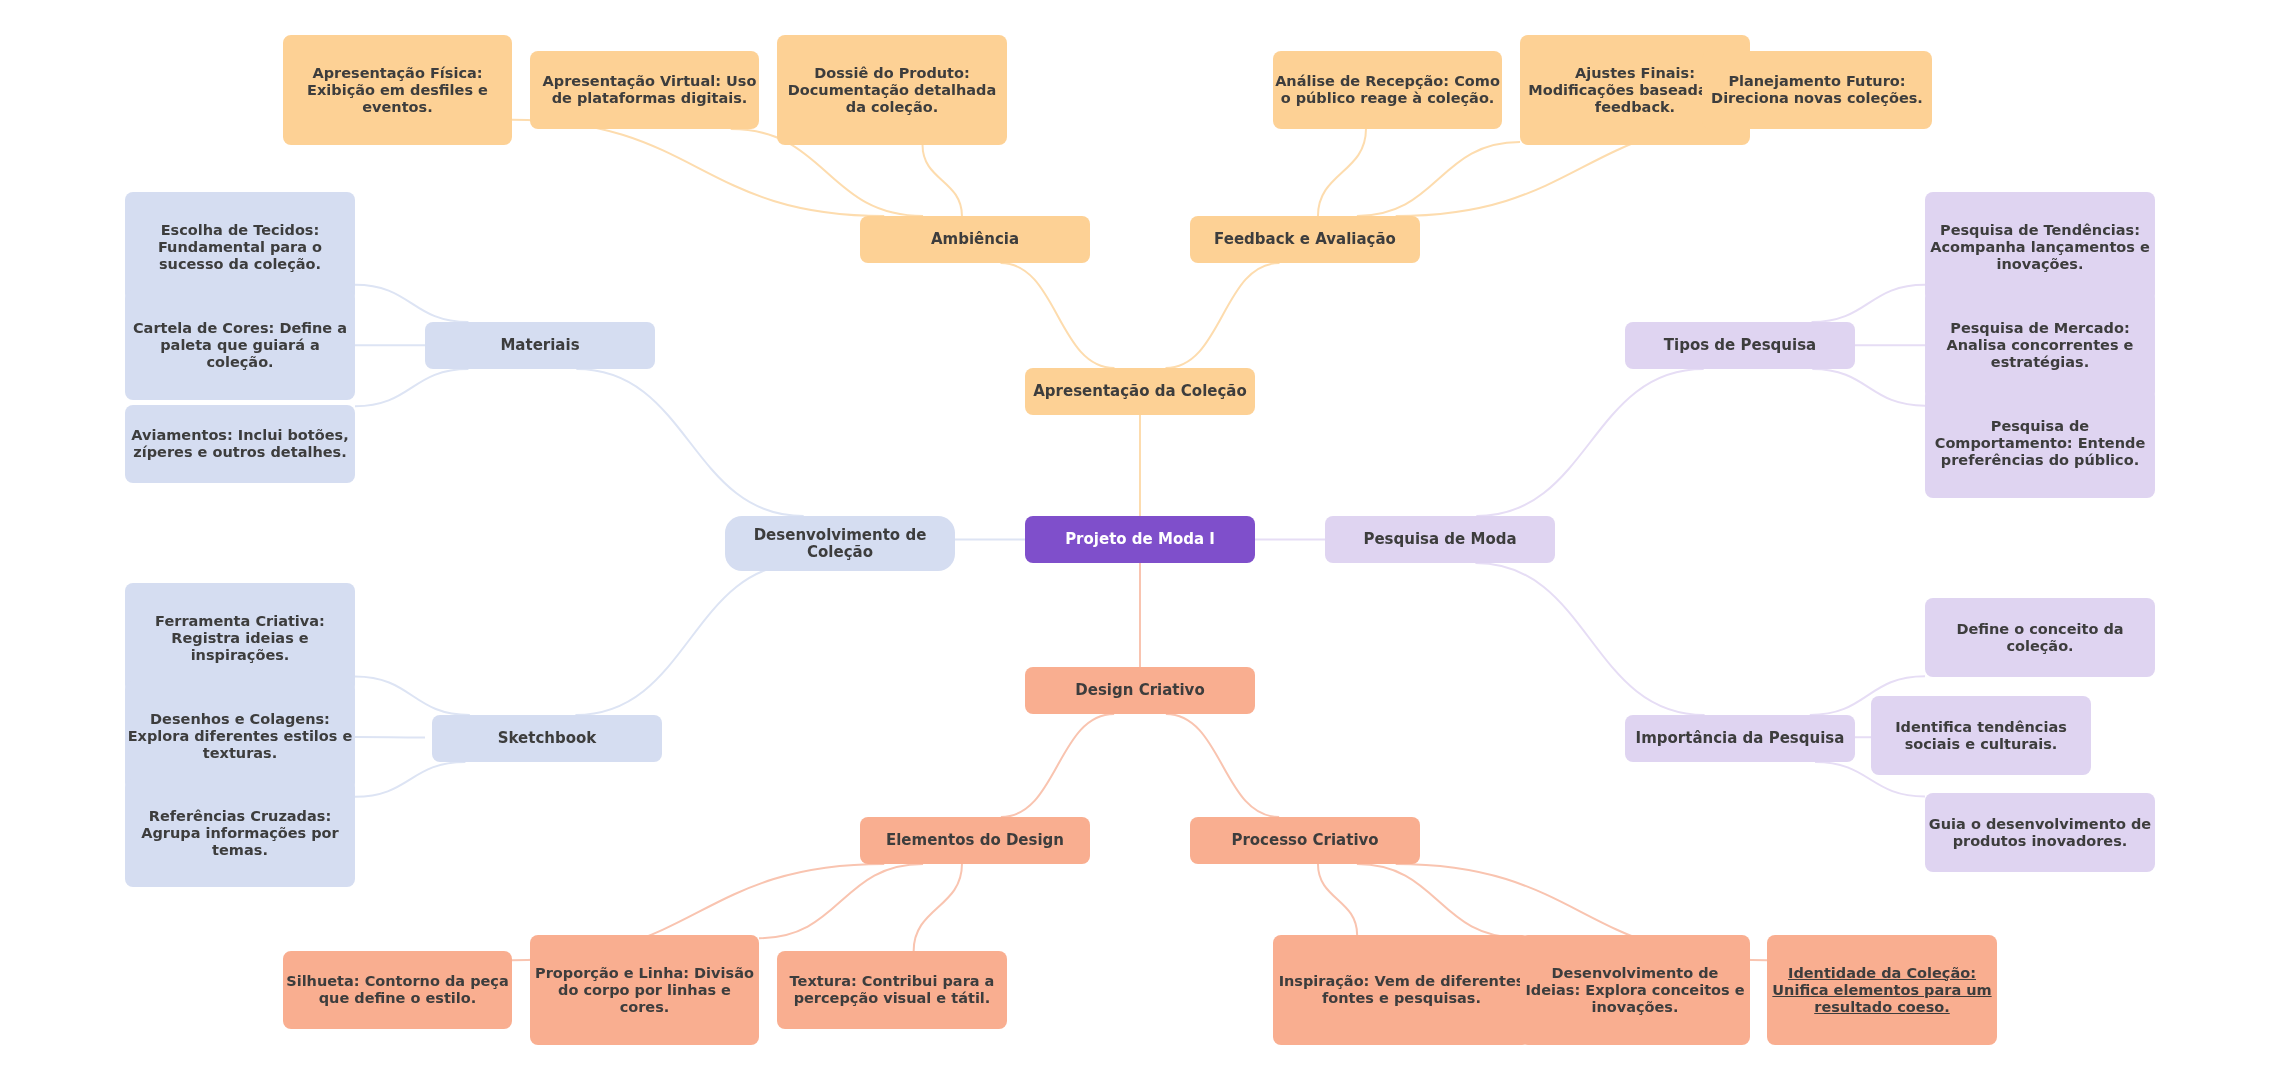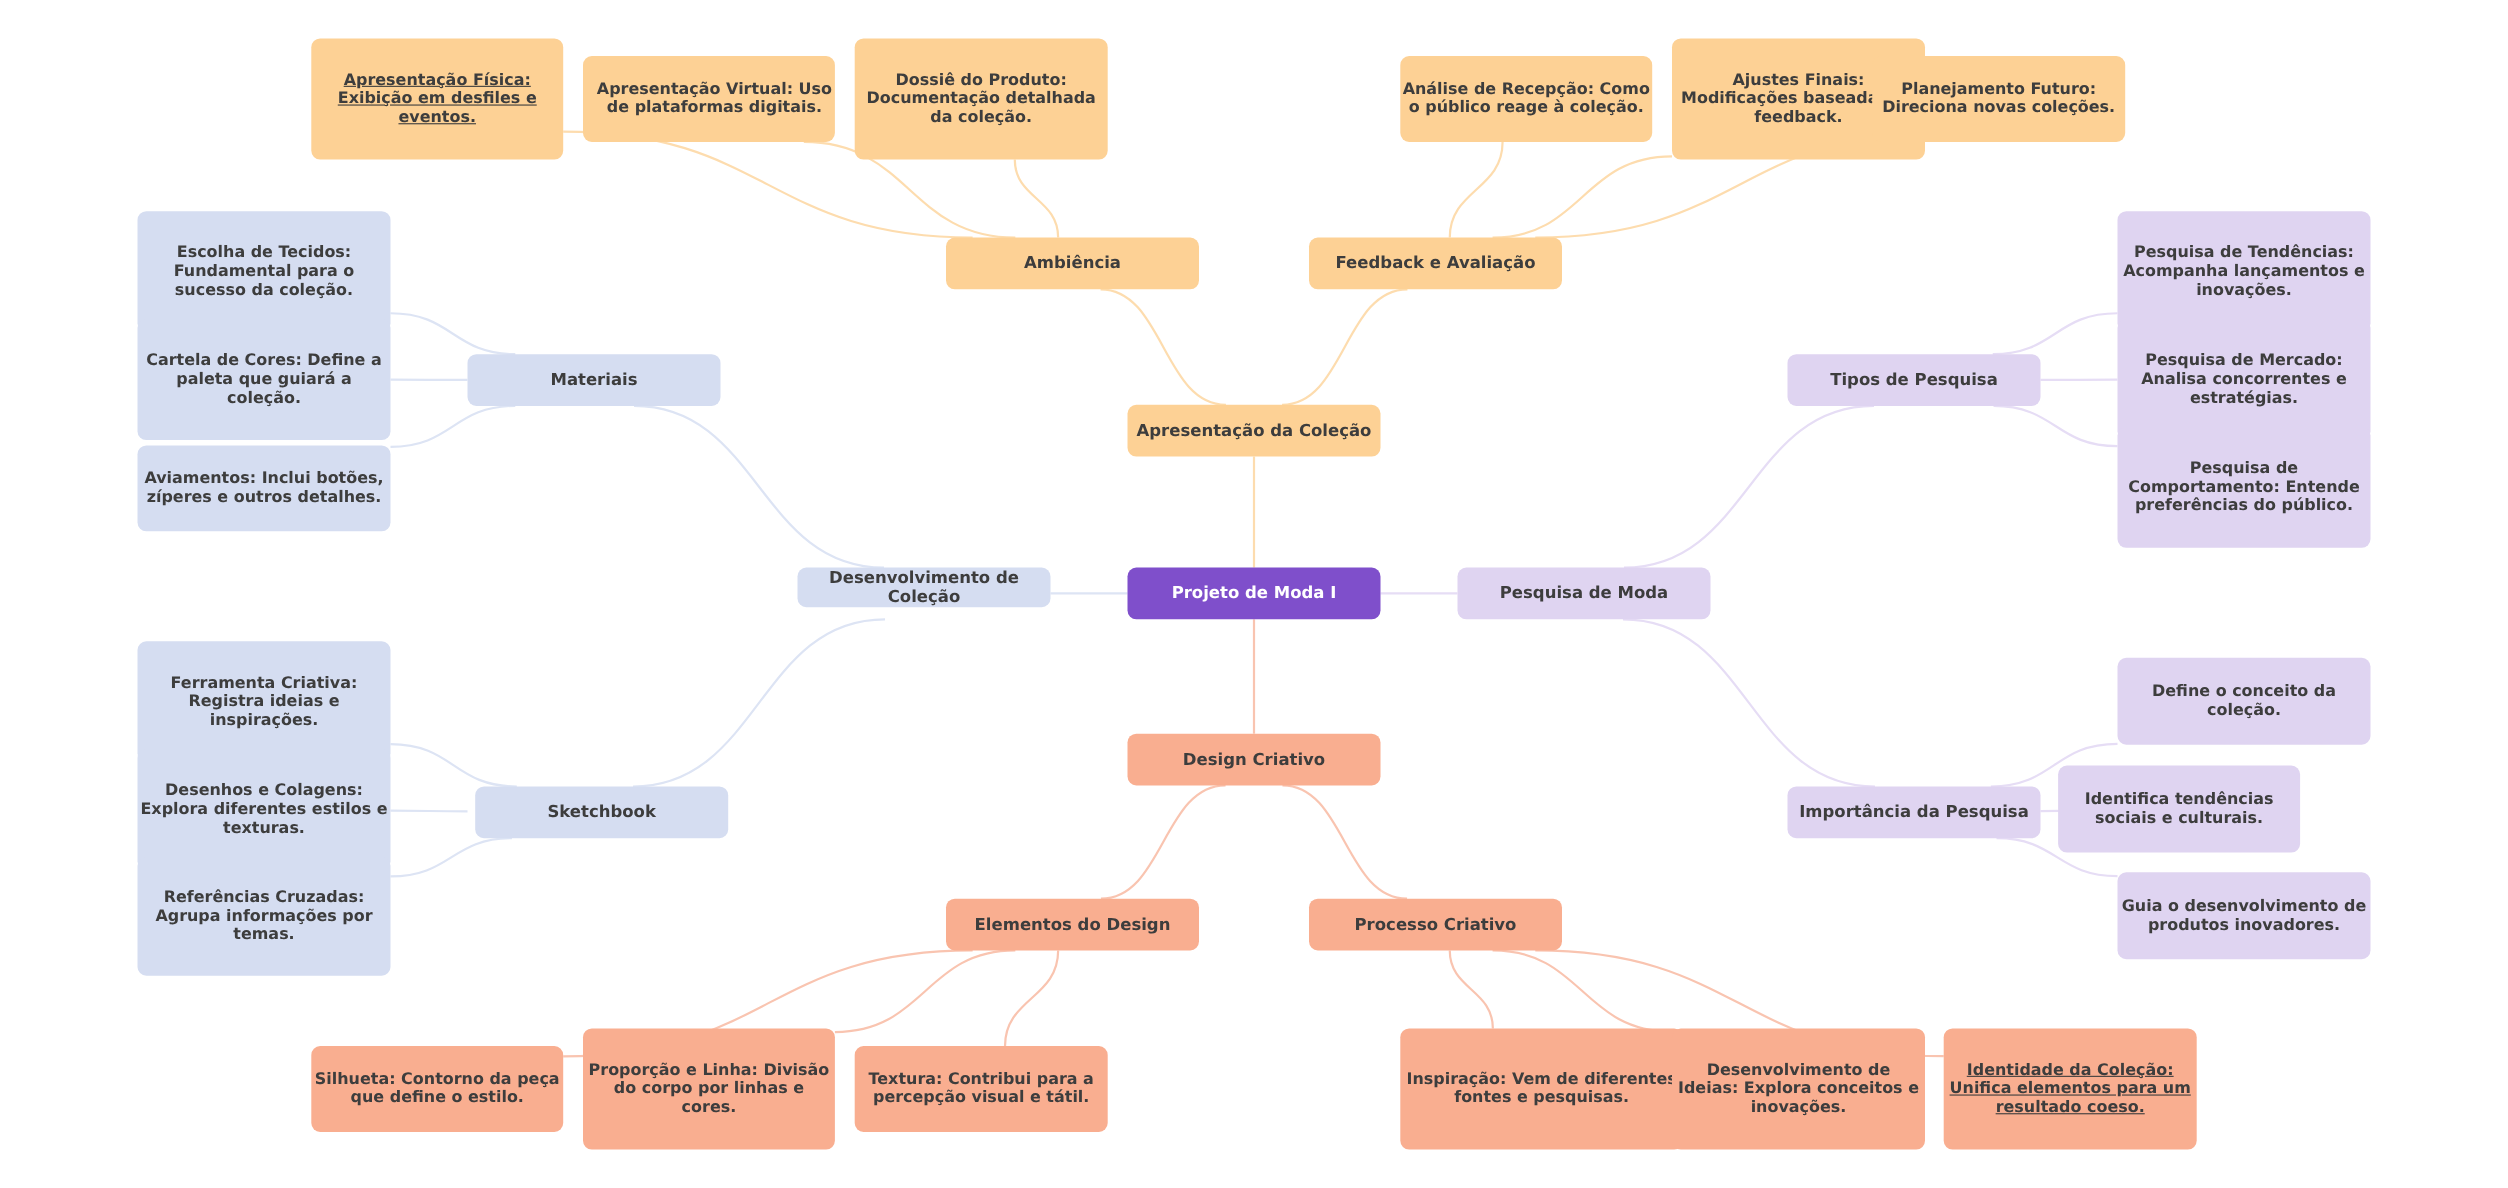--- a/index.html
+++ b/index.html
@@ -62,21 +62,21 @@
 <div id="nodes">
     <div class="node root main" style="left: 1025px; top: 516px; width: 230px; height: 47px;">
       <span>Projeto de Moda I</span>
     </div>
     <div class="node c-orange main" style="left: 1025px; top: 368px; width: 230px; height: 47px;">
       <span>Apresentação da Coleção</span>
     </div>
     <div class="node c-orange main" style="left: 860px; top: 216px; width: 230px; height: 47px;">
       <span>Ambiência</span>
     </div>
-    <div class="node c-orange leaf" style="left: 283px; top: 35px; width: 229px; height: 110px; text-decoration: underline;">
+    <div class="node c-orange leaf" style="left: 283px; top: 35px; width: 229px; height: 110px;">
       <span>Apresentação Física: Exibição em desfiles e eventos.</span>
     </div>
     <div class="node c-orange leaf" style="left: 530px; top: 51px; width: 229px; height: 78px; padding-left: 12px;">
       <span>Apresentação Virtual: Uso de plataformas digitais.</span>
     </div>
     <div class="node c-orange leaf" style="left: 777px; top: 35px; width: 230px; height: 110px;">
       <span>Dossiê do Produto: Documentação detalhada da coleção.</span>
     </div>
     <div class="node c-orange main" style="left: 1190px; top: 216px; width: 230px; height: 47px;">
       <span>Feedback e Avaliação</span>
@@ -137,21 +137,21 @@
     </div>
     <div class="node c-salmon leaf" style="left: 1273px; top: 935px; width: 257px; height: 110px;">
       <span>Inspiração: Vem de diferentes fontes e pesquisas.</span>
     </div>
     <div class="node c-salmon leaf" style="left: 1520px; top: 935px; width: 230px; height: 110px;">
       <span>Desenvolvimento de Ideias: Explora conceitos e inovações.</span>
     </div>
     <div class="node c-salmon leaf" style="left: 1767px; top: 935px; width: 230px; height: 110px; text-decoration: underline;">
       <span>Identidade da Coleção: Unifica elementos para um resultado coeso.</span>
     </div>
-    <div class="node c-blue main" style="left: 725px; top: 516px; width: 230px; height: 36px;">
+    <div class="node c-blue main" style="left: 725px; top: 516px; width: 230px; height: 55px; border-radius: 17px;">
       <span>Desenvolvimento de Coleção</span>
     </div>
     <div class="node c-blue main" style="left: 425px; top: 322px; width: 230px; height: 47px;">
       <span>Materiais</span>
     </div>
     <div class="node c-blue leaf" style="left: 125px; top: 192px; width: 230px; height: 110px;">
       <span>Escolha de Tecidos: Fundamental para o sucesso da coleção.</span>
     </div>
     <div class="node c-blue leaf" style="left: 125px; top: 290px; width: 230px; height: 110px;">
       <span>Cartela de Cores: Define a paleta que guiará a coleção.</span>

